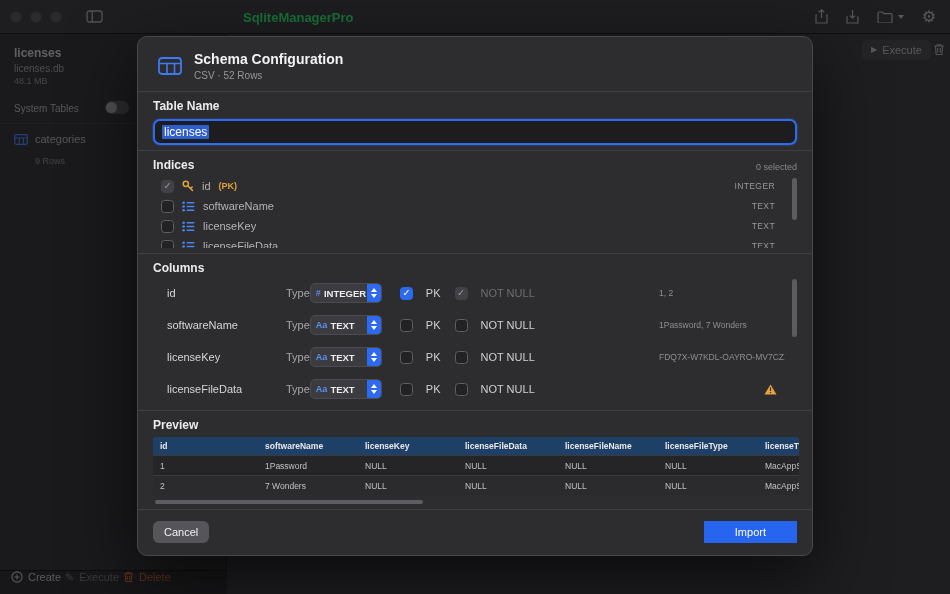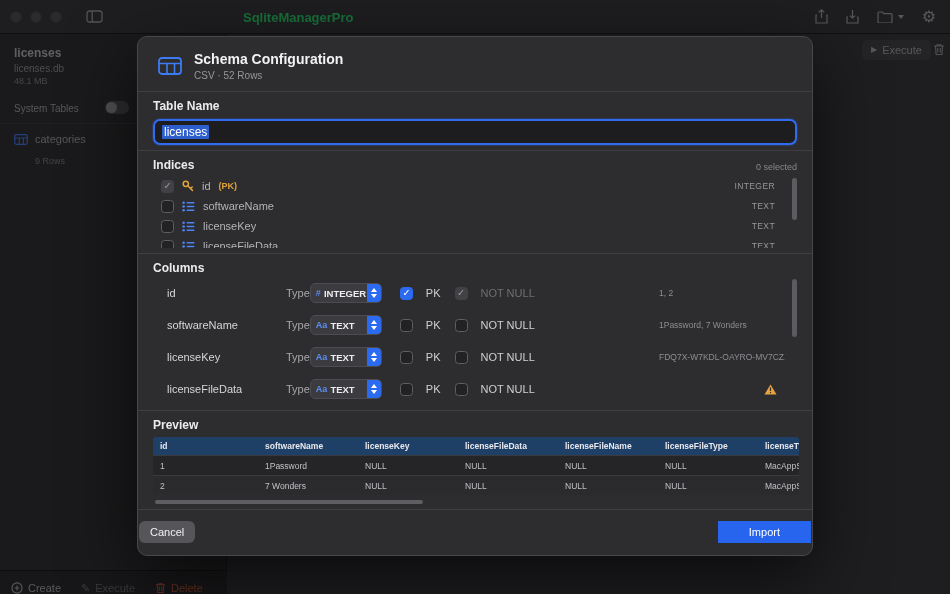--- a/index.html
+++ b/index.html
@@ -27,21 +27,21 @@
 .sb-table{display:flex;align-items:flex-start;gap:7px;padding:9px 14px}
 .sb-table-icn{margin-top:1px;display:flex;opacity:.85}
 .sb-table-name{font-size:11px;color:#94949a}
 .sb-table-rows{font-size:9px;color:#73737a;margin-top:11px}
 
 .main{position:absolute;left:227px;top:34px;width:723px;height:560px;background:#303033}
 .execute-btn{position:absolute;left:635px;top:6px;display:flex;align-items:center;gap:5px;background:#3b3b3f;border-radius:5px;padding:4px 9px;font-size:11px;color:#98989d}
 .play{font-size:8px;line-height:1}
 .main-trash{position:absolute;left:706px;top:9px;color:#8d8d92;display:flex}
 
-.statusbar{position:absolute;left:0;bottom:0;width:227px;height:24px;background:#242426;border-top:1px solid #121214;display:flex;align-items:flex-end;gap:20px;padding:0 11px;z-index:1;font-size:11px}
+.statusbar{position:absolute;left:0;bottom:0;width:227px;height:24px;background:#242426;border-top:1px solid #121214;display:flex;align-items:flex-start;gap:4px;padding:0 11px;z-index:1;font-size:11px}
 .st-item{display:flex;align-items:center;gap:5px}
 .st-create{color:#9b9b9f}.st-rename{color:#606065}.st-delete{color:#b5512f}
 .pencil{font-size:11px;line-height:1}
 
 .overlay{position:absolute;inset:0;background:rgba(8,8,10,.45);z-index:2}
 .modal{position:absolute;left:137px;top:36px;width:676px;height:520px;background:#2d2d2f;border:1px solid #48484c;border-radius:10px;box-shadow:0 22px 70px rgba(0,0,0,.65);z-index:3;display:flex;flex-direction:column;overflow:hidden}
 .m-header{display:flex;align-items:center;gap:12px;padding:14px 20px 10px}
 .m-title{font-size:14px;font-weight:700;color:#f2f2f4}
 .m-sub{font-size:10px;color:#97979b;margin-top:3px}
 .divider{height:1px;background:#3e3e42;flex:0 0 1px}
@@ -88,21 +88,21 @@
 .pv-wrap{margin-top:5px;width:646px;overflow:hidden;border-radius:3px}
 .pv-table{border-collapse:collapse;table-layout:fixed;width:705px}
 .pv-table th{background:#1e3f66;color:#e9e9ee;font-size:8.5px;font-weight:700;text-align:left;padding:4px 7px;white-space:nowrap;overflow:hidden}
 .pv-table td{font-size:8.5px;color:#c2c2c7;padding:4.5px 7px;white-space:nowrap;overflow:hidden;border-top:1px solid #3a3a3e}
 tr.r0 td{background:#252527}
 tr.r1 td{background:#2b2b2e}
 .hscroll{margin-top:5px;height:4px;width:646px;position:relative}
 .hscroll .thumb{position:absolute;left:2px;top:0;height:4px;width:268px;border-radius:2px;background:#5d5d62}
 
 .div-footer{margin-top:auto}
-.m-footer{display:flex;align-items:flex-start;justify-content:space-between;padding:11px 1px 13px}
+.m-footer{display:flex;align-items:flex-start;justify-content:space-between;padding:11px 15px 13px}
 .btn-cancel{background:#55555a;border:none;border-radius:6px;padding:5px 11px;font-size:11px;color:#f1f1f3;font-family:inherit}
 .btn-import{background:#2865ef;border:none;border-radius:0;padding:5px 31px;font-size:11px;color:#fff;font-family:inherit}
 svg{display:block}
 </style>
 </head>
 <body>
 
 <div class="titlebar">
   <div class="lights">
     <span class="light"></span>

